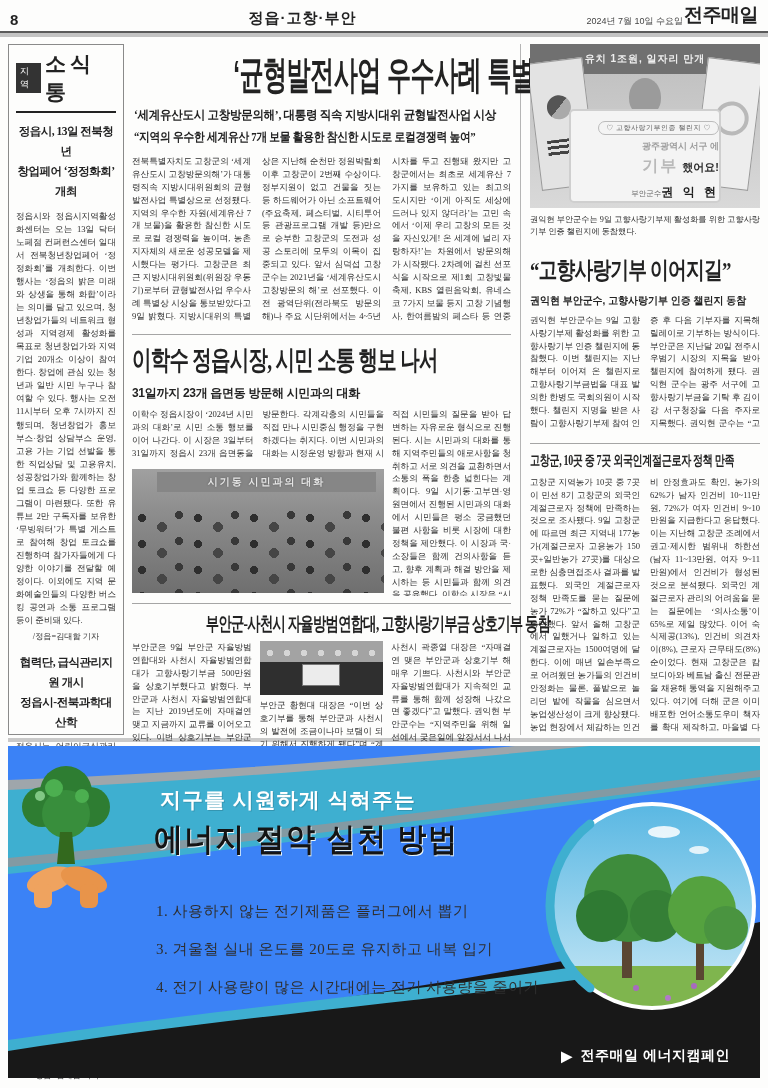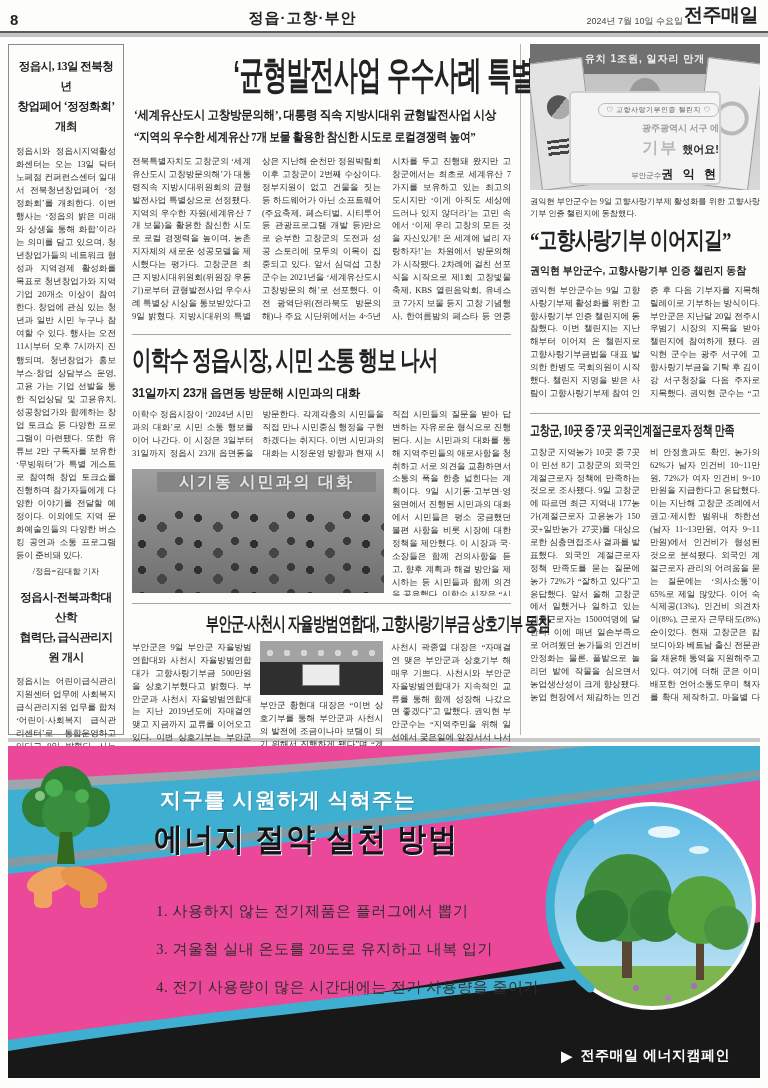--- a/index.html
+++ b/index.html
@@ -39,41 +39,41 @@
   .mayor-h{white-space:nowrap;margin:2px 0 0;}
   .mayor-h span{display:inline-block;font-size:27px;font-weight:700;letter-spacing:-1px;transform:scaleX(0.72);transform-origin:left;}
   .sub-h{font-family:"Liberation Sans", sans-serif;font-size:12px;font-weight:bold;margin:7px 0 6px;letter-spacing:-0.3px;}
   .mayor-cols{display:flex;}
   .mayor-left{width:252px;min-width:252px;margin-right:8px;}
   .twocol{column-count:2;column-gap:9px;height:56px;overflow:hidden;font-size:8.6px;line-height:1.5;text-align:justify;color:#2b2b2b;}
   .col3{width:120px;height:188px;overflow:hidden;font-size:8.6px;line-height:1.5;text-align:justify;color:#2b2b2b;}
   
   .photo-citizen{position:relative;height:124px;margin-top:5px;background:linear-gradient(180deg,#a0a0a0 0%,#8d8d8d 35%,#6f6f6f 100%);overflow:hidden;}
   .pc-banner{position:absolute;top:3px;left:25px;right:8px;height:20px;background:#868686;
-             color:#e6e6e6;font-family:"Liberation Sans", sans-serif;font-size:16px;font-weight:bold;
+             color:#e6e6e6;font-family:"Liberation Sans", sans-serif;font-size:10px;font-weight:bold;
              display:flex;align-items:center;justify-content:center;letter-spacing:2px;text-shadow:0 0 2px #555;}
   .pc-crowd{position:absolute;left:0;right:0;bottom:0;height:68%;
     background-image:
       radial-gradient(circle 6px at 10px 9px, #2e2e2e 68%, transparent 70%),
       radial-gradient(circle 7px at 30px 18px, #454545 68%, transparent 70%),
       radial-gradient(circle 6px at 47px 6px, #383838 68%, transparent 70%);
     background-size:56px 26px;}
   .buan-h{white-space:nowrap;text-align:center;margin:2px 0 4px;}
   .buan-h span{display:inline-block;font-size:19px;font-weight:700;letter-spacing:-1px;transform:scaleX(0.70);transform-origin:center;}
   .buan-cols{display:flex;gap:8px;height:110px;overflow:hidden;}
   .buan-cols .bc{width:122px;font-size:8.6px;line-height:1.5;text-align:justify;color:#2b2b2b;}
   .photo-group{position:relative;height:54px;background:#a3a3a3;overflow:hidden;margin-bottom:4px;}
   .photo-group::before{content:"";position:absolute;left:0;right:0;bottom:0;height:62%;background:#2f2f2f;}
   .pg-heads{position:absolute;top:2px;left:2px;right:2px;height:18px;
     background-image:radial-gradient(circle 4.5px at 8px 10px, #d6d6d6 66%, transparent 68%);
     background-size:17px 18px;background-repeat:repeat-x;}
   .pg-sign{position:absolute;left:50%;top:42%;transform:translateX(-50%);width:36px;height:20px;background:#ececec;border:1px solid #777;}
   
   .right{flex:1;min-width:0;}
-  .photo-kwon{position:relative;height:146px;background:linear-gradient(180deg,#bdbdbd,#d9d9d9);overflow:hidden;}
+  .photo-kwon{position:relative;height:164px;background:linear-gradient(180deg,#bdbdbd,#d9d9d9);overflow:hidden;}
   .pk-banner{position:absolute;top:0;left:0;right:0;height:30px;background:#707070;color:#efefef;
              font-family:"Liberation Sans", sans-serif;font-size:10px;font-weight:bold;display:flex;align-items:center;justify-content:center;letter-spacing:1px;}
   .pk-head{position:absolute;left:50%;top:34px;transform:translateX(-50%);width:32px;height:38px;border-radius:50% 50% 46% 46%;background:#9b9b9b;}
   .pk-torso{position:absolute;left:50%;top:66px;transform:translateX(-50%);width:112px;height:46px;border-radius:46% 46% 0 0;background:#4c4c4c;}
   .flag{position:absolute;top:16px;width:54px;height:126px;background:#e3e3e3;border:1px solid #9a9a9a;}
   .flag.l{left:4px;transform:rotate(-7deg);}
   .flag.r{right:4px;transform:rotate(7deg);background:#ededed;}
   .flag.l::before{content:"";position:absolute;left:14px;top:34px;width:24px;height:24px;border-radius:50%;
                   background:linear-gradient(135deg,#555 50%,#aaa 50%);}
   .flag.l::after{content:"";position:absolute;left:10px;top:78px;width:30px;height:16px;
@@ -84,31 +84,31 @@
            font-family:"Liberation Sans", sans-serif;}
   .pk-pill{display:inline-block;font-size:7px;color:#5a5a5a;border:1px solid #bbb;border-radius:8px;padding:1px 7px;letter-spacing:0.5px;}
   .pk-l1{font-size:9px;color:#9d9d9d;margin-top:5px;font-weight:bold;}
   .pk-l2{margin-top:3px;}
   .pk-big{font-size:16px;font-weight:900;color:#b9b9b9;letter-spacing:2px;margin-top:16px;}
   .pk-excl{font-size:11px;font-weight:bold;color:#2d2d2d;margin-left:4px;}
   .pk-l3{margin-top:5px;}
   .pk-lab{font-size:7.5px;color:#666;}
   .pk-name{font-size:12px;font-weight:bold;color:#1d1d1d;letter-spacing:3px;}
   .r-caption{font-size:8.2px;line-height:1.45;text-align:justify;color:#2b2b2b;margin:6px 0 4px;}
-  .r-h1{white-space:nowrap;margin:4px 0 2px;}
+  .r-h1{white-space:nowrap;margin:16px 0 2px;}
   .r-h1 span{display:inline-block;font-size:24px;font-weight:700;letter-spacing:-1px;transform:scaleX(0.78);transform-origin:left;}
   .r-sub{white-space:nowrap;margin:4px 0 6px;}
   .r-sub span{display:inline-block;font-family:"Liberation Sans", sans-serif;font-size:10.5px;font-weight:bold;transform:scaleX(0.95);transform-origin:left;}
   .r-body1{column-count:2;column-gap:10px;height:122px;overflow:hidden;font-size:8.6px;line-height:1.5;text-align:justify;color:#2b2b2b;}
   .r-h2{white-space:nowrap;margin:3px 0 6px;}
   .r-h2 span{display:inline-block;font-size:14px;font-weight:700;letter-spacing:-0.5px;transform:scaleX(0.72);transform-origin:left;}
   .r-body2{column-count:2;column-gap:10px;height:258px;overflow:hidden;font-size:8.6px;line-height:1.5;text-align:justify;color:#2b2b2b;}
   
   .ad-sep{height:4px;background:#c9c9c9;margin:3px 8px 0;}
-  .ad{position:relative;height:332px;margin:4px 8px 6px;background:#ec4899;overflow:hidden;}
+  .ad{position:relative;height:332px;margin:4px 8px 6px;background:#3b82f6;overflow:hidden;}
   .ad svg.waves{position:absolute;inset:0;width:100%;height:100%;}
   .ad-tag{position:absolute;left:152px;top:40px;color:#fff;font-family:"Liberation Sans", sans-serif;
           font-weight:900;font-size:21px;letter-spacing:1px;text-shadow:1px 1px 0 rgba(0,0,0,0.15);white-space:nowrap;}
   .ad-title{position:absolute;left:146px;top:72px;white-space:nowrap;}
   .ad-title span{display:inline-block;font-family:"Liberation Sans", sans-serif;font-size:32px;font-weight:900;
                  color:#141414;letter-spacing:2px;transform:scaleX(0.9);transform-origin:left;
                  text-shadow:1px 1px 0 #e8f6fb;}
   .ad-list{position:absolute;left:148px;top:146px;font-size:15px;color:#2e2e2e;line-height:38px;letter-spacing:0.5px;}
   .ad-foot{position:absolute;right:30px;bottom:13px;color:#fff;font-family:"Liberation Sans", sans-serif;
            font-size:14px;font-weight:bold;letter-spacing:0.5px;display:flex;align-items:center;gap:8px;}
@@ -126,32 +126,36 @@
     <div class="pright">
       <div class="pdate">2024년 7월 10일 수요일</div>
       <div class="pbrand">전주매일</div>
     </div>
   </div>
   <div class="phead-rule"></div>
 
   <div class="content">
 
     <div class="sidebar">
+      <div class="sb-head">
+        <span class="sb-badge">지역</span>
+        <span class="sb-title">소식통</span>
+      </div>
       <div class="sb-art">
         <div class="sb-h">
           <div>정읍시, 13일 전북청년</div>
           <div>창업페어 ‘정정화회’ 개최</div>
         </div>
         <div class="sb-body">정읍시와 정읍시지역활성화센터는 오는 13일 닥터노페점 컨퍼런스센터 일대서 전북청년창업페어 ‘정정화회’를 개최한다. 이번 행사는 ‘정읍의 밝은 미래와 상생을 통해 화합’이라는 의미를 담고 있으며, 청년창업가들의 네트워크 형성과 지역경제 활성화를 목표로 청년창업가와 지역기업 20개소 이상이 참여한다. 창업에 관심 있는 청년과 일반 시민 누구나 참여할 수 있다. 행사는 오전 11시부터 오후 7시까지 진행되며, 청년창업가 홍보부스·창업 상담부스 운영, 고용 가는 기업 선발을 통한 직업상담 및 고용유치, 성공창업가와 함께하는 창업 토크쇼 등 다양한 프로그램이 마련됐다. 또한 유튜브 2만 구독자를 보유한 ‘무빙워터’가 특별 게스트로 참여해 창업 토크쇼를 진행하며 참가자들에게 다양한 이야기를 전달할 예정이다. 이외에도 지역 문화예술인들의 다양한 버스킹 공연과 소통 프로그램 등이 준비돼 있다.</div>
         <div class="sb-byline">/정읍=김대함 기자</div>
       </div>
       <div class="sb-art">
         <div class="sb-h">
+          <div>협력단, 급식관리지원 개시</div>
           <div>정읍시-전북과학대 산학</div>
-          <div>협력단, 급식관리지원 개시</div>
         </div>
         <div class="sb-body">정읍시는 어린이급식관리지원센터 업무에 사회복지 급식관리지원 업무를 합쳐 ‘어린이·사회복지 급식관리센터’로 통합운영하고 있다고 9일 밝혔다. 시는 지난 2013년부터 협약을 통해 전북과학대학교 산학협력단이 위탁운영하고 있는 어린이급식관리지원센터에 사회복지시설 급식관리 사무를 합쳐 지난 1일부터 통합운영하고 있다. 추가된 사회복지 급식관리사업의 주요 내용은 30인 이하 노인·장애인시설을 방문해 △식습관 분석을 통한 맞춤 식단 및 레시피 개발·제공 △조리원·종사자·이용자 등에 대한 대상별 방문교육 △위생·영양관리 방문지도 등이다. 지원분야 등 자세한 사항은 어린이·사회복지 급식관리지원센터로 문의하면 된다.</div>
         <div class="sb-byline">/정읍=김대함 기자</div>
       </div>
     </div>
 
     <div class="main">
       <div class="lead-h"><span>‘균형발전사업 우수사례 특별상’</span></div>
       <div class="deck deck1"><span>‘세계유산도시 고창방문의해’, 대통령 직속 지방시대위 균형발전사업 시상</span></div>
       <div class="deck deck2"><span>“지역의 우수한 세계유산 7개 보물 활용한 참신한 시도로 로컬경쟁력 높여”</span></div>

